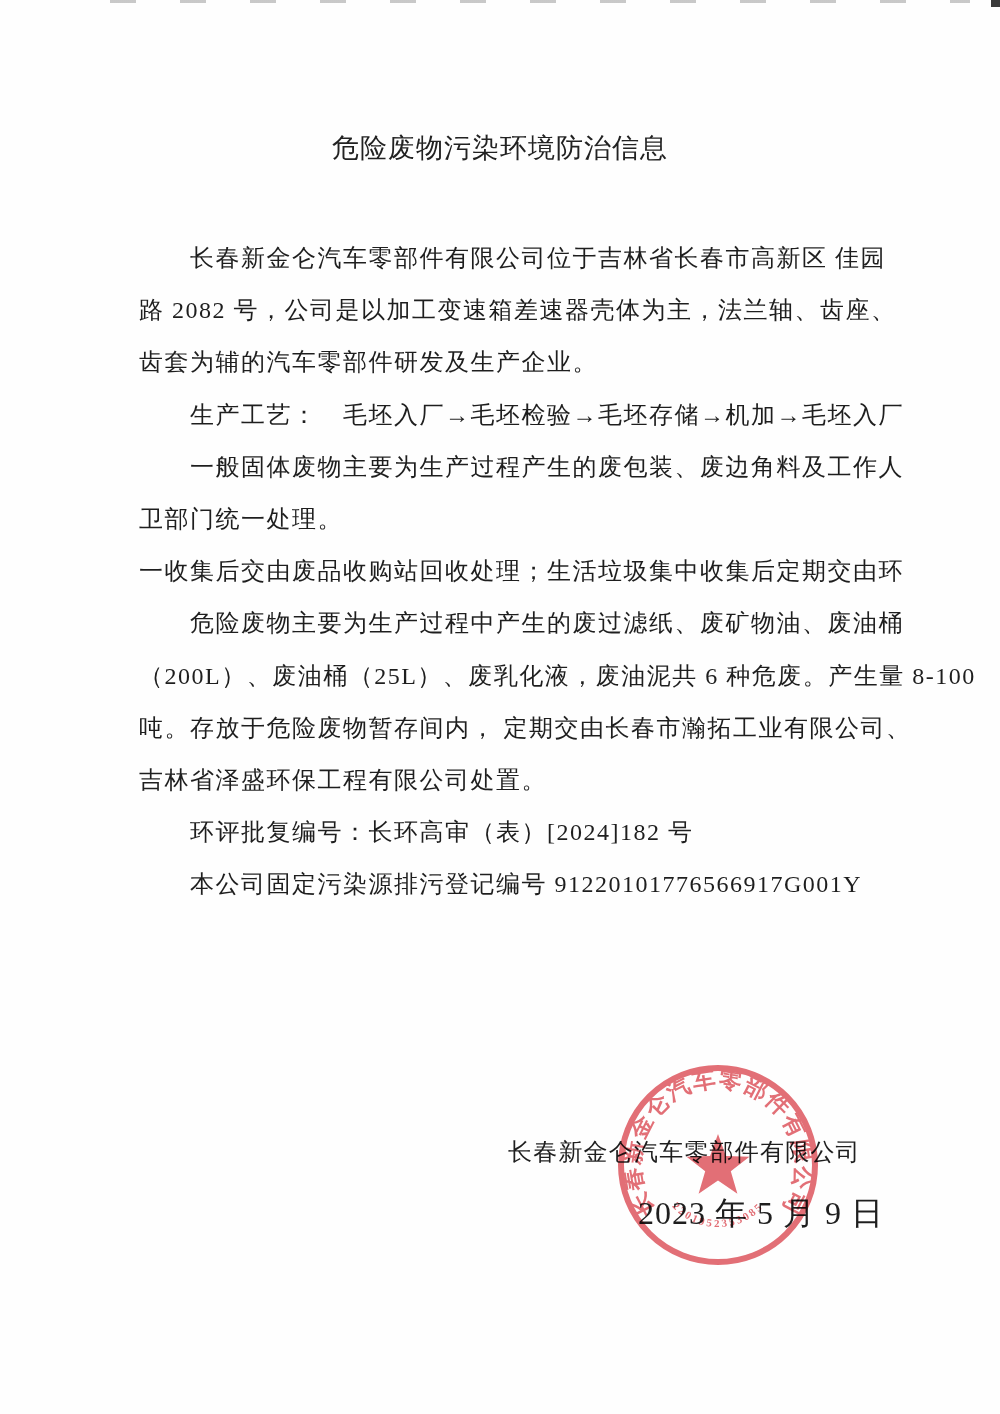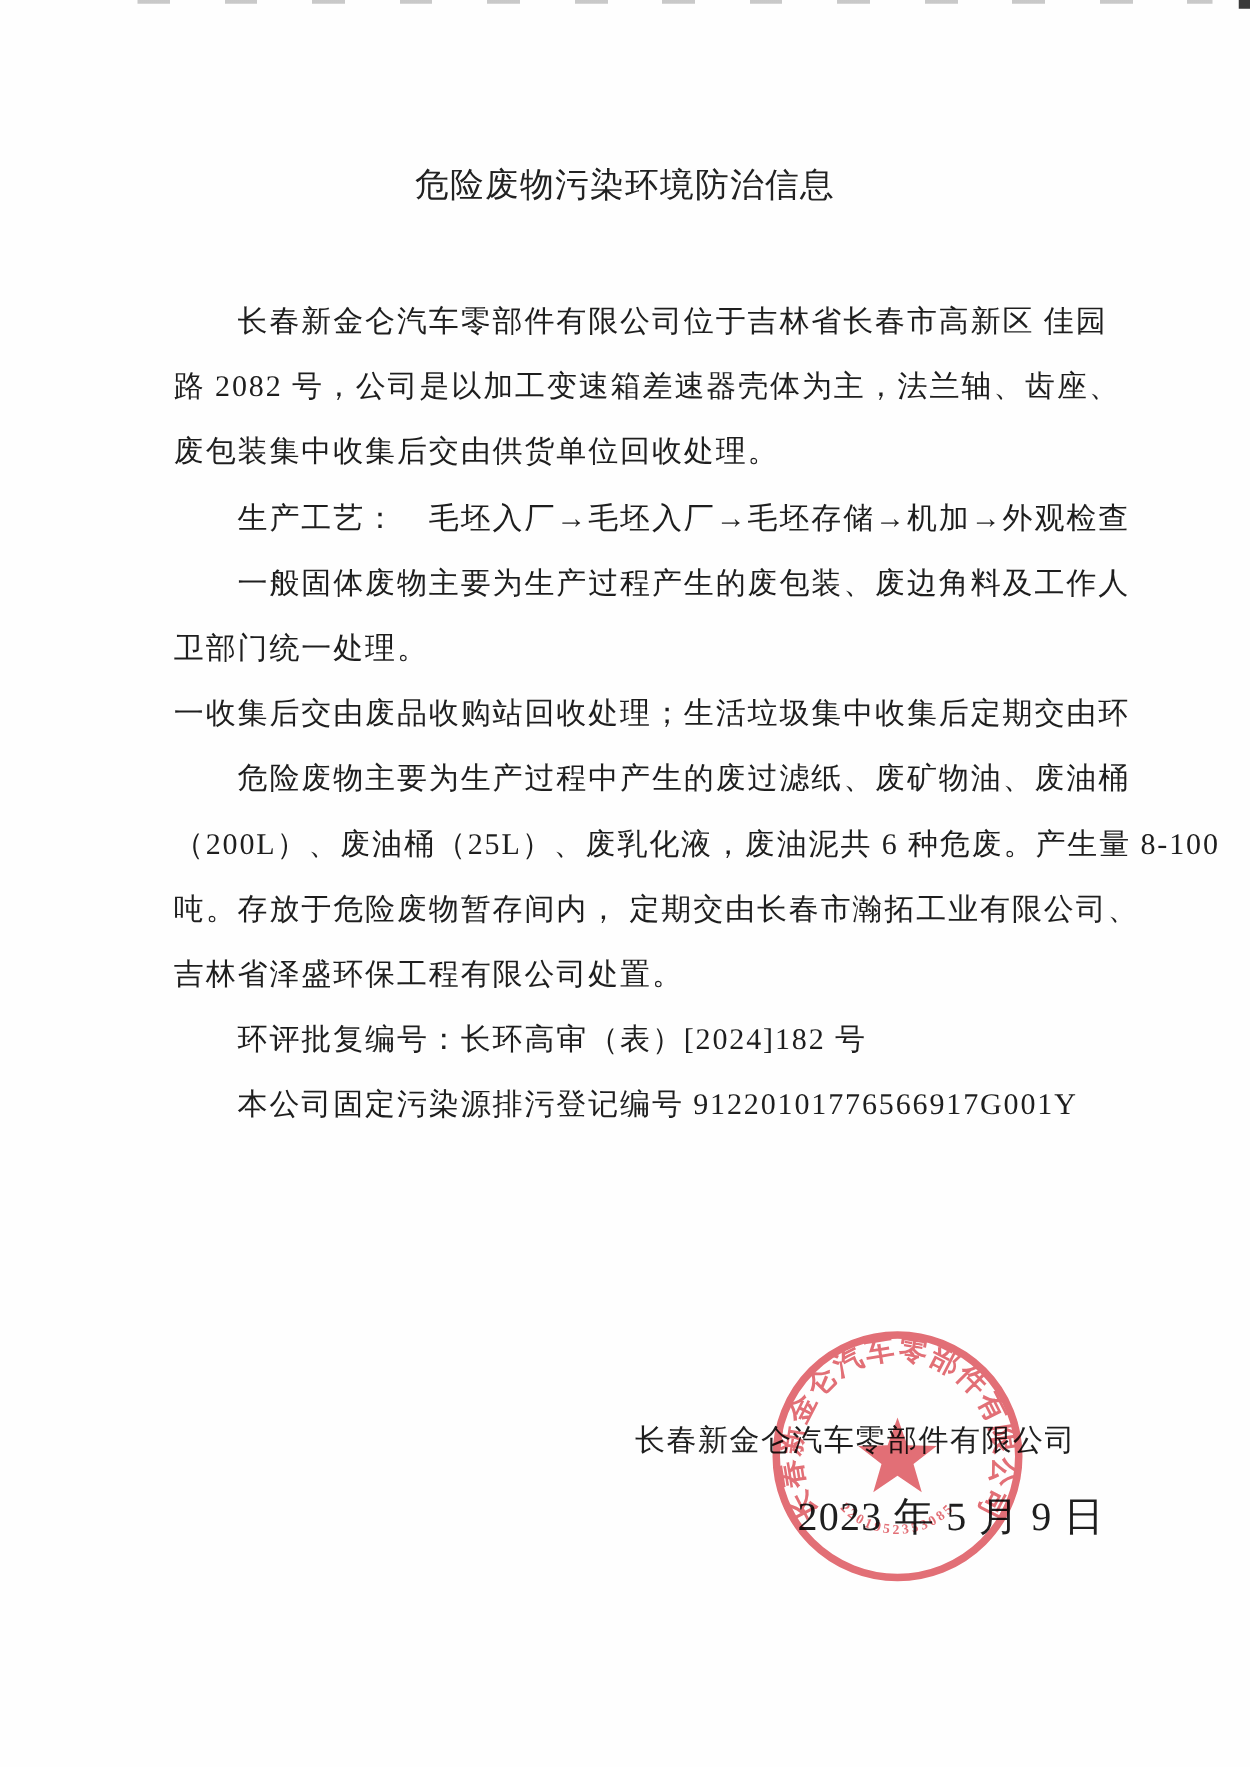--- a/index.html
+++ b/index.html
@@ -75,22 +75,22 @@
 <div class="page">
 
   <div class="scan-edge"></div>
   <div class="scan-corner"></div>
 
   <div class="doc-title">危险废物污染环境防治信息</div>
 
   <div class="doc-body">
     <div class="doc-line">　　长春新金仑汽车零部件有限公司位于吉林省长春市高新区 佳园</div>
     <div class="doc-line">路 2082 号，公司是以加工变速箱差速器壳体为主，法兰轴、齿座、</div>
-    <div class="doc-line">废包装集中收集后交由供货单位回收处理。</div>
-    <div class="doc-line">　　生产工艺：　毛坯入厂→毛坯入厂→毛坯存储→机加→外观检查</div>
+    <div class="doc-line">齿套为辅的汽车零部件研发及生产企业。</div>
+    <div class="doc-line">　　生产工艺：　毛坯入厂→毛坯检验→毛坯存储→机加→毛坯入厂</div>
     <div class="doc-line">　　一般固体废物主要为生产过程产生的废包装、废边角料及工作人</div>
     <div class="doc-line">卫部门统一处理。</div>
     <div class="doc-line">一收集后交由废品收购站回收处理；生活垃圾集中收集后定期交由环</div>
     <div class="doc-line">　　危险废物主要为生产过程中产生的废过滤纸、废矿物油、废油桶</div>
     <div class="doc-line">（200L）、废油桶（25L）、废乳化液，废油泥共 6 种危废。产生量 8-100</div>
     <div class="doc-line">吨。存放于危险废物暂存间内， 定期交由长春市瀚拓工业有限公司、</div>
     <div class="doc-line">吉林省泽盛环保工程有限公司处置。</div>
     <div class="doc-line">　　环评批复编号：长环高审（表）[2024]182 号</div>
     <div class="doc-line">　　本公司固定污染源排污登记编号 91220101776566917G001Y</div>
   </div>

